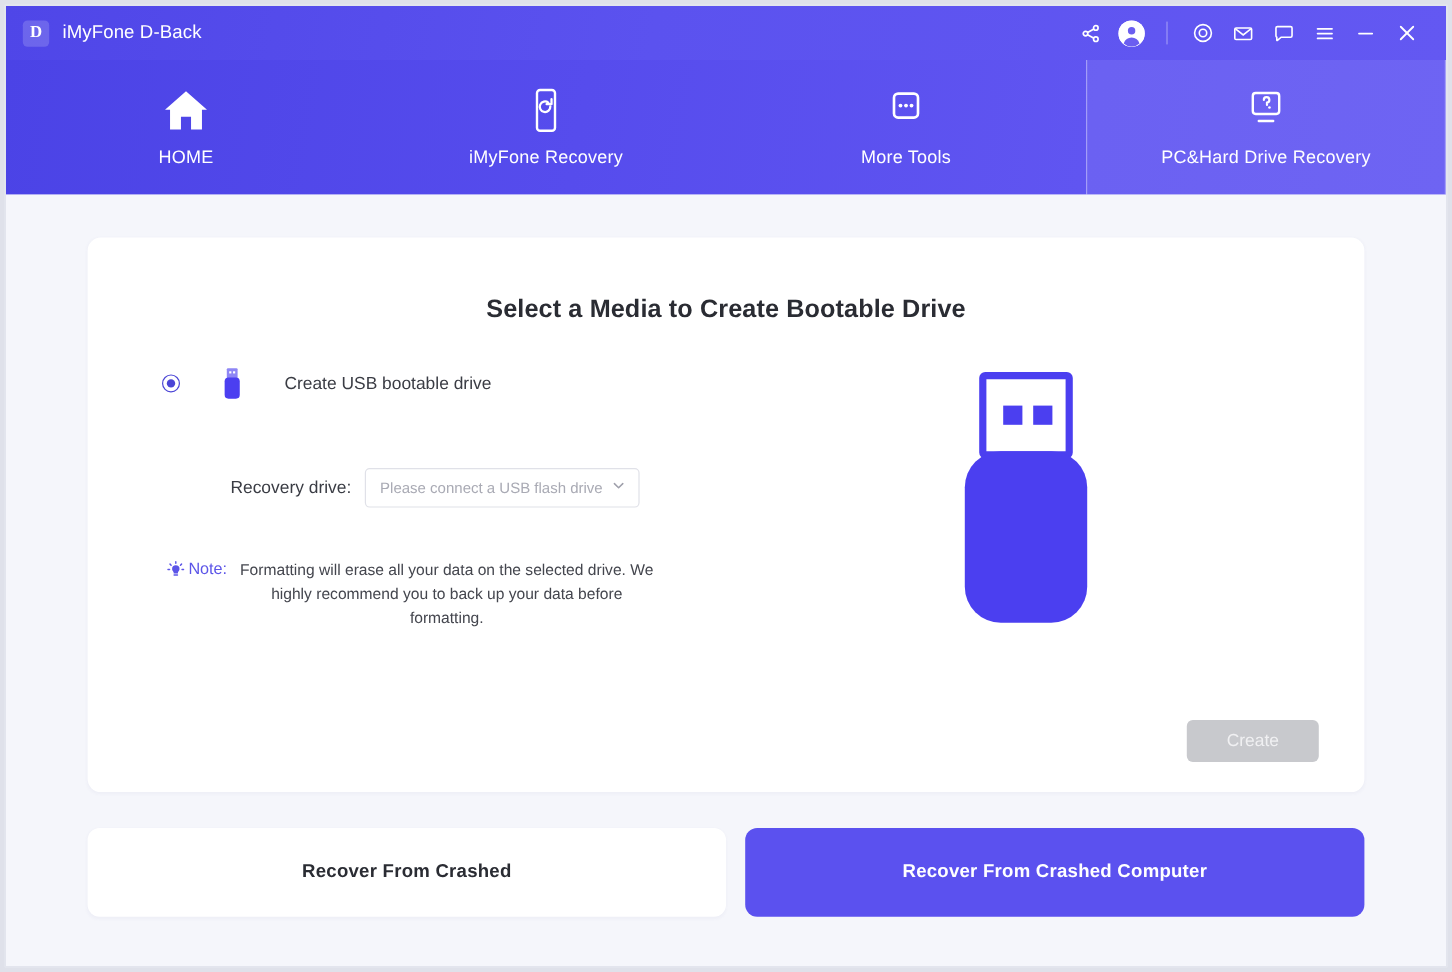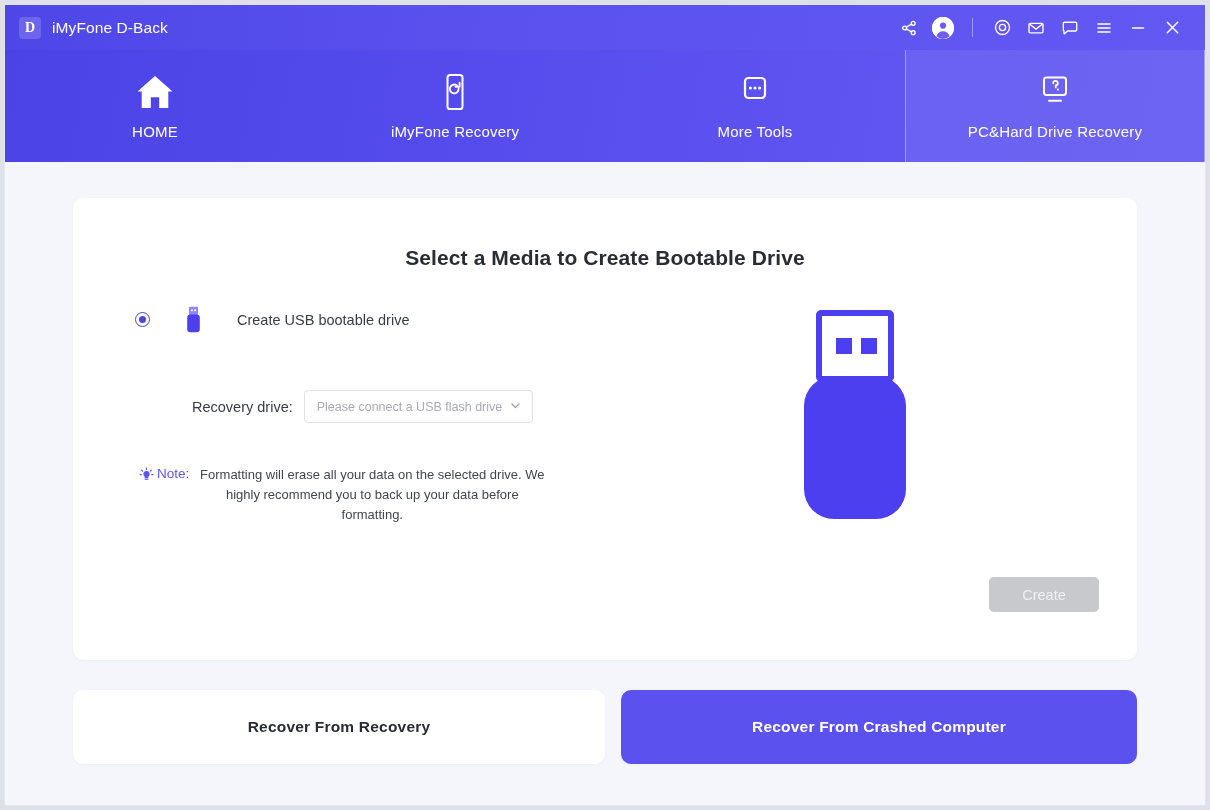--- a/index.html
+++ b/index.html
@@ -192,21 +192,21 @@
   }
   .note-text {
     font-size:13px;
     color:#44464e;
     line-height:20px;
     max-width:350px;
   }
 
   .create-wrap {
     position:absolute;
-    right:38px; bottom:48px;
+    right:38px; bottom:25px;
   }
   .create-btn {
     width:110px; height:35px;
     background:#c8c9cd;
     border:none; border-radius:5px;
     color:#f0f0f2;
     font-size:14.5px;
     font-family:"Liberation Sans", sans-serif;
     cursor:default;
   }
@@ -419,19 +419,19 @@
 
       </div>
 
       <div class="create-wrap">
         <button class="create-btn">Create</button>
       </div>
 
     </div>
 
     <div class="bottom-row">
-      <div class="bbtn bbtn-secondary">Recover From Recovery</div>
+      <div class="bbtn bbtn-secondary">Recover From Crashed</div>
       <div class="bbtn bbtn-primary">Recover From Crashed Computer</div>
     </div>
 
   </div>
 
 </div>
 
 </body></html>

